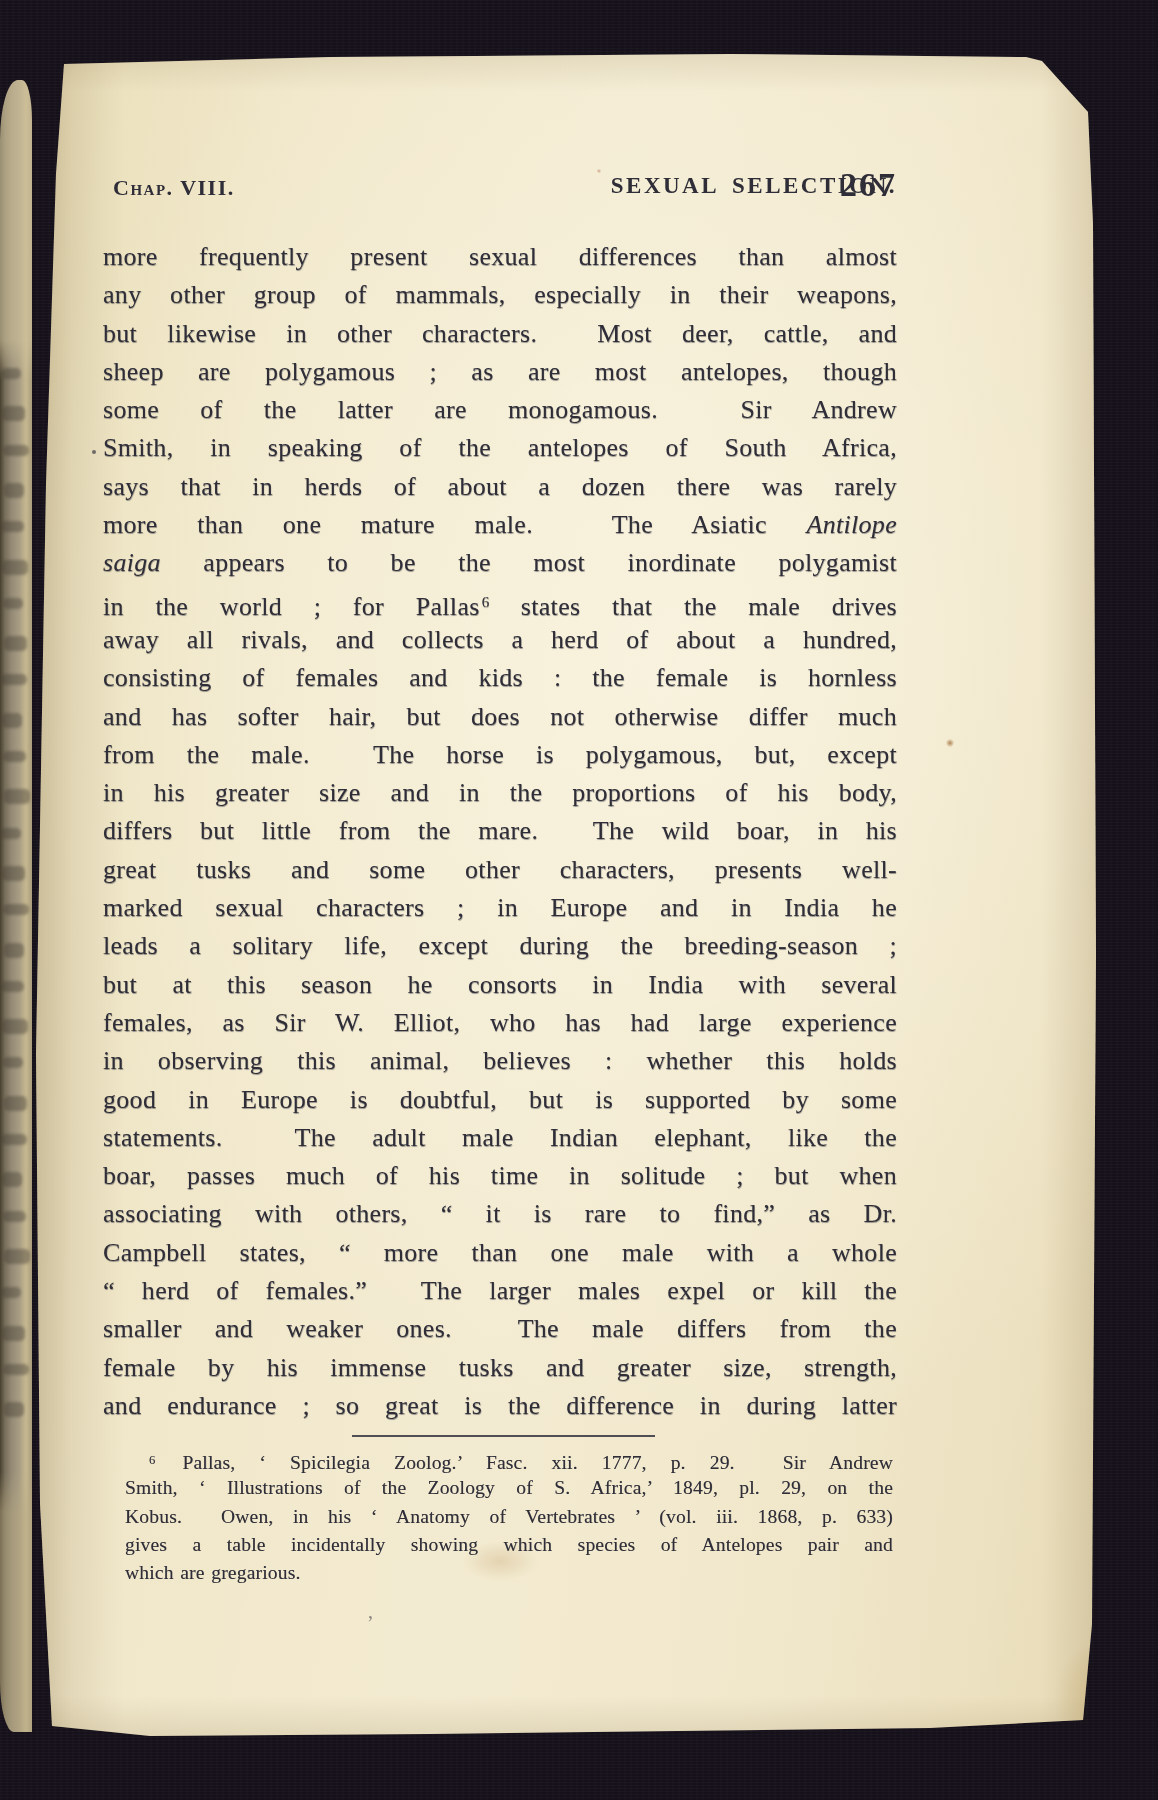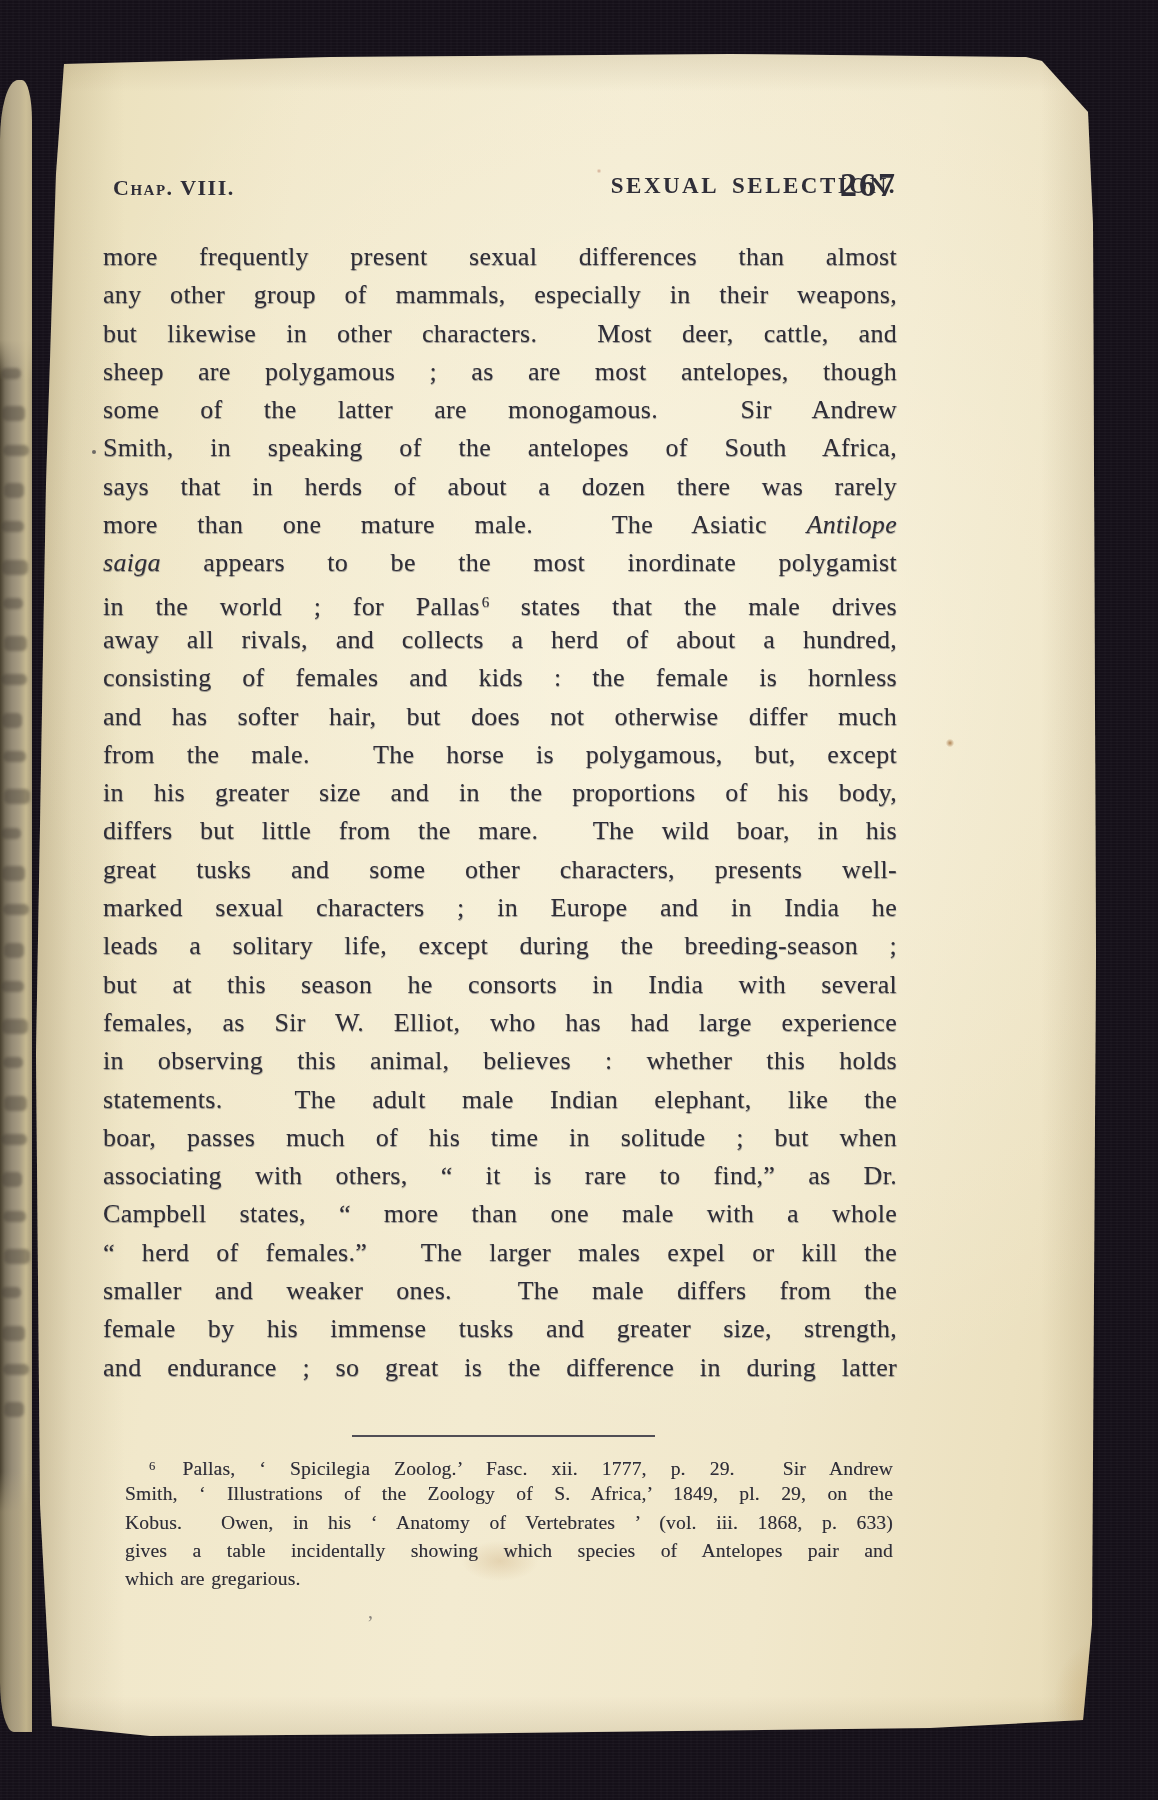--- a/index.html
+++ b/index.html
@@ -93,21 +93,21 @@
     position:absolute;left:322px;top:1381px;width:303px;height:0;
     border-top:2.5px solid rgba(52,51,64,0.85);
   }
   .footnote{position:absolute;left:95px;top:1392px;width:768px;}
   .fn-line{
     font-size:19.5px;line-height:28.3px;height:28.3px;
     letter-spacing:0.2px;word-spacing:1.5px;
     text-align:justify;text-align-last:justify;
     text-shadow:0.3px 0.4px 0.6px rgba(43,42,54,0.40);
   }
-  .fn-line.indent{text-indent:24px;margin-top:6px;}
+  .fn-line.indent{text-indent:24px;}
   .fn-line.last{text-align-last:left;}
   .fn-line .sup{font-size:12.5px;vertical-align:5px;margin-right:3px;}
 
   .stray{
     position:absolute;left:338px;top:1546px;font-size:20px;
     color:rgba(47,46,56,0.55);
   }
 </style>
 </head>
 <body>
@@ -173,20 +173,21 @@
       <div class="bline"><span>and has softer hair, but does not otherwise differ much</span></div>
       <div class="bline"><span>from the male.&nbsp; The horse is polygamous, but, except</span></div>
       <div class="bline"><span>in his greater size and in the proportions of his body,</span></div>
       <div class="bline"><span>differs but little from the mare.&nbsp; The wild boar, in his</span></div>
       <div class="bline"><span>great tusks and some other characters, presents well-</span></div>
       <div class="bline"><span>marked sexual characters ; in Europe and in India he</span></div>
       <div class="bline"><span>leads a solitary life, except during the breeding-season ;</span></div>
       <div class="bline"><span>but at this season he consorts in India with several</span></div>
       <div class="bline"><span>females, as Sir W. Elliot, who has had large experience</span></div>
       <div class="bline"><span>in observing this animal, believes : whether this holds</span></div>
+      <div class="bline"><span>good in Europe is doubtful, but is supported by some</span></div>
       <div class="bline"><span>statements.&nbsp; The adult male Indian elephant, like the</span></div>
       <div class="bline"><span>boar, passes much of his time in solitude ; but when</span></div>
       <div class="bline"><span>associating with others, “ it is rare to find,” as Dr.</span></div>
       <div class="bline"><span>Campbell states, “ more than one male with a whole</span></div>
       <div class="bline"><span>“ herd of females.”&nbsp; The larger males expel or kill the</span></div>
       <div class="bline"><span>smaller and weaker ones.&nbsp; The male differs from the</span></div>
       <div class="bline"><span>female by his immense tusks and greater size, strength,</span></div>
       <div class="bline"><span>and endurance ; so great is the difference in during latter</span></div>
     </main>
 

